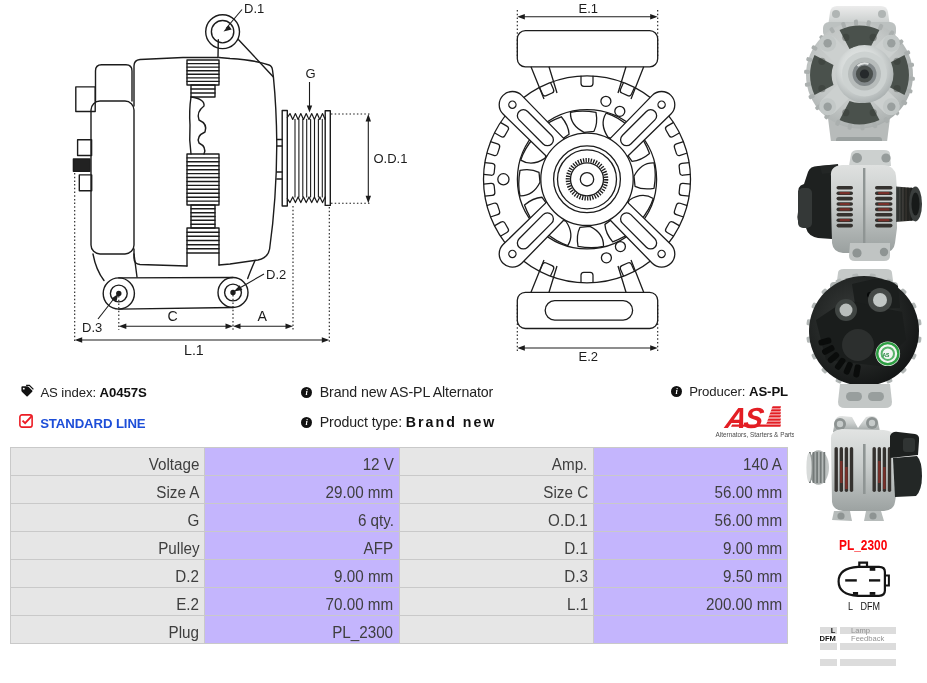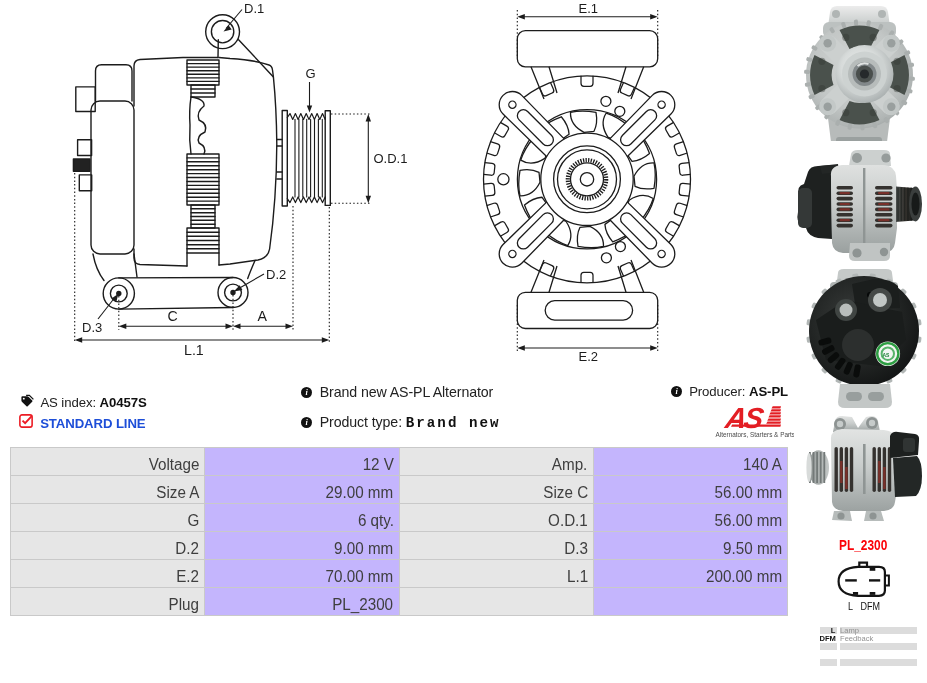--- a/index.html
+++ b/index.html
@@ -8,21 +8,21 @@
 .inforow b { color:#111; }
 #spec { position:absolute; left:10px; top:447px; width:778px; border-collapse:collapse; table-layout:fixed; }
 #spec td { border:1px solid #c9c9c9; height:28px; font-size:16px; color:#3e3e3e; text-align:right; padding:9px 5px 0 0; width:194px; vertical-align:top; line-height:1; }
 #spec td.l { background:#e6e6e6; }
 #spec td.v { background:#c4b5fd; }
 #spec td span { display:inline-block; transform:scaleX(0.95); transform-origin:100% 50%; }
 #lg { position:absolute; left:819.5px; top:627px; width:89px; height:47px; font-size:7.6px; }
 #lg .lgr { position:absolute; left:0; width:89px; height:6.9px; }
 #lg span { position:absolute; top:0; height:6.9px; line-height:7.1px; }
 #lg .k { left:0; width:17.5px; text-align:right; font-weight:bold; color:#111; padding-right:1.5px; }
-#lg .d { left:20.5px; width:77px; padding-left:0; color:#929292; }
+#lg .d { left:20.5px; width:56px; padding-left:11px; color:#929292; }
 #lg .g { background:#dcdcdc; }
 #pl { position:absolute; left:839px; top:537px; font-size:14.5px; font-weight:bold; color:#fb0308; }
 #pl span { display:inline-block; transform:scaleX(0.82); transform-origin:0 50%; }
 #ldfm { position:absolute; left:848px; top:600.5px; font-size:10px; font-weight:normal; color:#111; }
 #ldfm span { display:inline-block; transform:scaleX(0.9); transform-origin:0 50%; }
 </style></head>
 <body>
 <div id="page">
 <svg style="position:absolute;left:0;top:0" width="790" height="375" viewBox="0 0 790 375">
       <g fill="none" stroke="#1c1c1c" stroke-width="1.4" stroke-linejoin="round" stroke-linecap="round">
@@ -273,41 +273,41 @@
         <path d="M 657.7 16.7 L 650.2 14 L 650.2 19.4 Z" fill="#1c1c1c" stroke="none"></path>
         <line x1="517.3" y1="305" x2="517.3" y2="352" stroke-dasharray="1.5,2.2"></line>
         <line x1="657.7" y1="305" x2="657.7" y2="352" stroke-dasharray="1.5,2.2"></line>
         <line x1="520" y1="348" x2="655" y2="348"></line>
         <path d="M 517.3 348 L 524.8 345.3 L 524.8 350.7 Z" fill="#1c1c1c" stroke="none"></path>
         <path d="M 657.7 348 L 650.2 345.3 L 650.2 350.7 Z" fill="#1c1c1c" stroke="none"></path>
       </g>
       <text x="578.5" y="13" style="font-family:'Liberation Sans',sans-serif;font-size:13px;fill:#1c1c1c">E.1</text>
       <text x="578.5" y="361" style="font-family:'Liberation Sans',sans-serif;font-size:13px;fill:#1c1c1c">E.2</text>
     </svg>
-<div class="inforow" style="left:19px;top:394px;"><svg width="15" height="13" viewBox="0 0 20 17">
+<div class="inforow" style="left:19px;top:384px;"><svg width="15" height="13" viewBox="0 0 20 17">
         <path d="M 9.5 1.6 L 13.8 1.6 L 19.2 7 M 19.2 7 L 19.2 7" fill="none" stroke="#111" stroke-width="1.7"></path>
         <path d="M 4.6 2.9 L 11 2.9 Q 11.9 2.9 12.6 3.6 L 17.6 8.6 Q 18.4 9.4 17.6 10.2 L 11.6 16.2 Q 10.8 17 10 16.2 L 3.8 10 Q 3.2 9.4 3.2 8.6 L 3.2 4.3 Q 3.2 2.9 4.6 2.9 Z" fill="#111"></path>
         <circle cx="6.4" cy="6" r="1.3" fill="#fff"></circle>
       </svg>&nbsp; AS index: <b>A0457S</b></div>
 <div class="inforow" style="left:301px;top:384px;font-size:14.2px;"><svg width="11" height="11" viewBox="0 0 16 16" style="vertical-align:-1px">
         <circle cx="8" cy="8" r="8" fill="#111"></circle>
         <text x="8" y="12.2" text-anchor="middle" style="font-family:'Liberation Serif',serif;font-size:12px;font-weight:bold;fill:#fff;font-style:italic">i</text>
       </svg>&nbsp; Brand new AS-PL Alternator</div>
 <div class="inforow" style="left:671px;top:384px;"><svg width="11" height="11" viewBox="0 0 16 16" style="vertical-align:-1px">
         <circle cx="8" cy="8" r="8" fill="#111"></circle>
         <text x="8" y="12.2" text-anchor="middle" style="font-family:'Liberation Serif',serif;font-size:12px;font-weight:bold;fill:#fff;font-style:italic">i</text>
       </svg>&nbsp; Producer: <b>AS-PL</b></div>
 <div class="inforow" style="left:19px;top:414px;color:#1d4ed8;font-weight:bold;"><svg width="14" height="14" viewBox="0 0 16 16">
         <rect x="1" y="1" width="14" height="14" rx="2.4" fill="none" stroke="#ec1c24" stroke-width="1.8"></rect>
         <path d="M 4 7.5 L 7 10.5 L 14.5 2.5" fill="none" stroke="#ec1c24" stroke-width="2.2"></path>
       </svg>&nbsp; STANDARD LINE</div>
 <div class="inforow" style="left:301px;top:414px;font-size:14.2px;"><svg width="11" height="11" viewBox="0 0 16 16" style="vertical-align:-1px">
         <circle cx="8" cy="8" r="8" fill="#111"></circle>
         <text x="8" y="12.2" text-anchor="middle" style="font-family:'Liberation Serif',serif;font-size:12px;font-weight:bold;fill:#fff;font-style:italic">i</text>
-      </svg>&nbsp; Product type: <b style="letter-spacing:2px;font-family:Liberation Mono, monospace;">Brand new</b></div>
+      </svg>&nbsp; Product type: <b style="letter-spacing:2px;">Brand new</b></div>
 <svg style="position:absolute;left:790;top:4" width="137" height="137" viewBox="790 4 137 137">
       <defs>
 <radialGradient id="p1g" cx="45%" cy="42%" r="65%">
 <stop offset="0%" stop-color="#d3d6d5"></stop>
           <stop offset="60%" stop-color="#c2c6c5"></stop>
           <stop offset="88%" stop-color="#aeb3b2"></stop>
           <stop offset="100%" stop-color="#969b9b"></stop>
 </radialGradient>
 <linearGradient id="p1b" x1="0" y1="0" x2="0" y2="1">
 <stop offset="0%" stop-color="#ececec"></stop>
@@ -715,20 +715,26 @@
           <td class="l"><span>Size C</span></td>
           <td class="v"><span>56.00 mm</span></td>
         </tr>
         <tr>
           <td class="l"><span>G</span></td>
           <td class="v"><span>6 qty.</span></td>
           <td class="l"><span>O.D.1</span></td>
           <td class="v"><span>56.00 mm</span></td>
         </tr>
         <tr>
+          <td class="l"><span>Pulley</span></td>
+          <td class="v"><span>AFP</span></td>
+          <td class="l"><span>D.1</span></td>
+          <td class="v"><span>9.00 mm</span></td>
+        </tr>
+        <tr>
           <td class="l"><span>D.2</span></td>
           <td class="v"><span>9.00 mm</span></td>
           <td class="l"><span>D.3</span></td>
           <td class="v"><span>9.50 mm</span></td>
         </tr>
         <tr>
           <td class="l"><span>E.2</span></td>
           <td class="v"><span>70.00 mm</span></td>
           <td class="l"><span>L.1</span></td>
           <td class="v"><span>200.00 mm</span></td>

